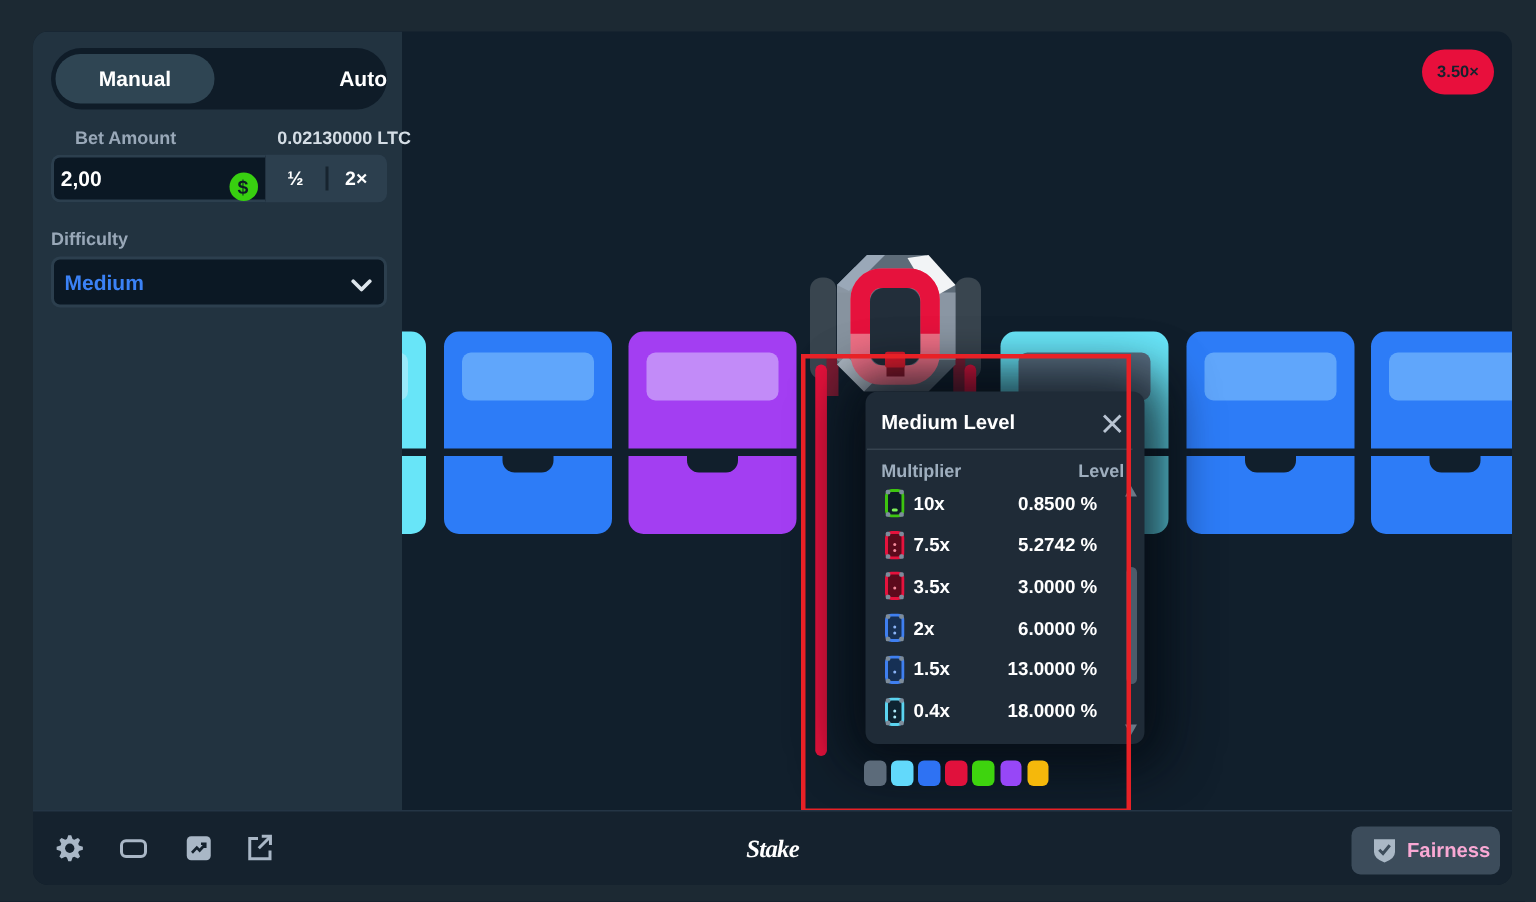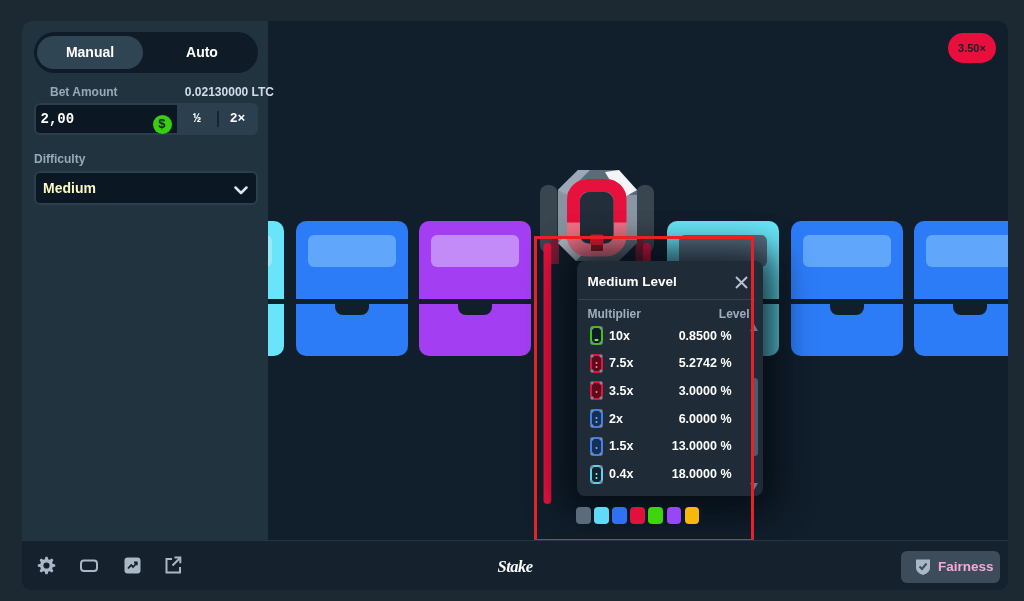--- a/index.html
+++ b/index.html
@@ -6,34 +6,34 @@
   html,body { width:1024px; height:601px; overflow:hidden; }
   body { background:#1c2933; font-family:"Liberation Sans", sans-serif; position:relative; }
   .card { position:absolute; left:22px; top:21px; width:986px; height:569px; border-radius:10px; overflow:hidden; background:#111f2c; }
   .sidebar { position:absolute; left:0; top:0; width:246px; height:519px; background:#223340; }
   .bottombar { position:absolute; left:0; top:519px; width:986px; height:50px; background:#15222e; border-top:1px solid #243545; }
 
   
   .toggle { position:absolute; left:12px; top:11px; width:224px; height:41px; background:#0f1c28; border-radius:21px; }
   .toggle .pill { position:absolute; left:3px; top:4px; width:106px; height:33px; background:#2f4553; border-radius:17px; }
   .toggle .t1 { position:absolute; left:0; top:0; width:112px; height:41px; line-height:41px; text-align:center; color:#fff; font-weight:bold; font-size:14px; }
-  .toggle .t2 { position:absolute; right:0; top:0; width:112px; height:41px; line-height:41px; text-align:center; color:#fff; font-weight:bold; font-size:14px; }
+  .toggle .t2 { position:absolute; right:0; top:0; width:112px; height:41px; line-height:41px; text-align:right; color:#fff; font-weight:bold; font-size:14px; }
 
   .lblrow { position:absolute; left:28px; top:64px; width:224px; font-size:12px; font-weight:bold; color:#99a8b8; }
   .lblrow .r { float:right; color:#d4dde5; }
-  .betrow { position:absolute; left:12px; top:82px; width:224px; height:32px; border-radius:6px; overflow:hidden;font-family:Liberation Mono, monospace; }
+  .betrow { position:absolute; left:12px; top:82px; width:224px; height:32px; border-radius:6px; overflow:hidden; }
   .betrow .inp { position:absolute; left:0; top:0; width:143px; height:32px; background:#0b1824; border:2px solid #2c3f4e; border-right:none; border-radius:6px 0 0 6px; color:#fff; font-weight:bold; font-size:14px; line-height:28px; padding-left:4.5px; }
   .coin { position:absolute; left:116.5px; top:10px; width:19px; height:19px; border-radius:50%; background:#38cf10; color:#0d1b26; font-weight:bold; font-size:13px; text-align:center; line-height:19px; }
   .betrow .btns { position:absolute; left:143px; top:0; width:81px; height:32px; background:#2c3f4e; color:#fff; font-weight:bold; font-size:13px; }
   .betrow .btns .b1 { position:absolute; left:0; top:0; width:40px; text-align:center; line-height:32px; }
   .betrow .btns .b2 { position:absolute; right:0; top:0; width:41px; text-align:center; line-height:32px; }
   .betrow .btns .dvd { position:absolute; left:39.5px; top:8px; width:2px; height:16px; background:#17242f; }
 
   .difflbl { position:absolute; left:12px; top:131px; font-size:12px; font-weight:bold; color:#99a8b8; }
-  .dropdown { position:absolute; left:12px; top:150px; width:224px; height:34px; background:#0b1824; border:2px solid #2c3f4e; border-radius:6px; color:#fef9c3; font-weight:bold; font-size:14px; line-height:30px; padding-left:7px; }
+  .dropdown { position:absolute; left:12px; top:150px; width:224px; height:34px; background:#0b1824; border:2px solid #2c3f4e; border-radius:6px; color:#3b82f6; font-weight:bold; font-size:14px; line-height:30px; padding-left:7px; }
   .dropdown svg { position:absolute; right:8px; top:12.5px; }
   .betbtn { position:absolute; left:12px; top:195px; width:224px; height:34px; background:#49e10c; border-radius:8px; color:#0b1925; font-weight:bold; font-size:14px; text-align:center; line-height:34px; }
 
   
   .badge { position:absolute; left:926px; top:12px; width:48px; height:30px; border-radius:15px; background:#e80f3c; color:#16222e; font-weight:bold; font-size:11px; text-align:center; line-height:30px; }
 
   .chest { position:absolute; top:200px; width:112px; height:135px; }
   .chest .lid { position:absolute; left:0; top:0; width:112px; height:78px; border-radius:10px 10px 0 0; }
   .chest .win { position:absolute; left:12px; top:14px; width:88px; height:32px; border-radius:6px; }
   .chest .base { position:absolute; left:0; top:83px; width:112px; height:52px; border-radius:0 0 10px 10px; }

